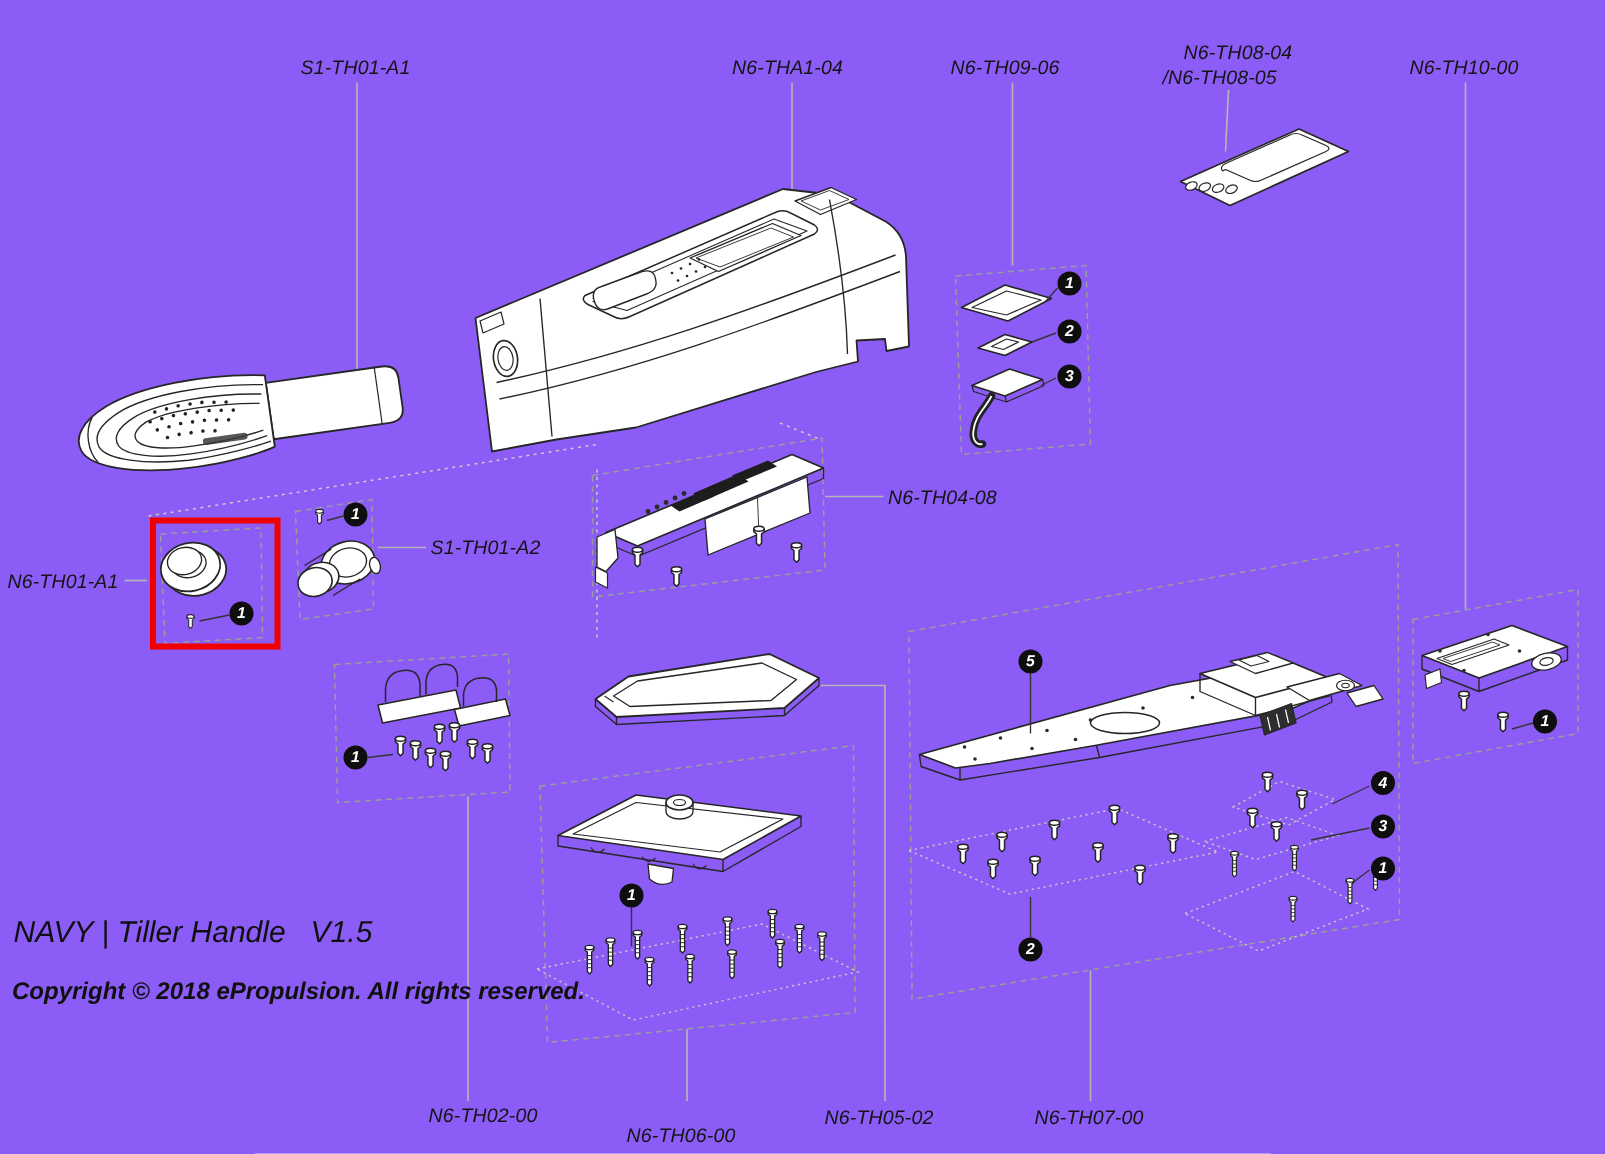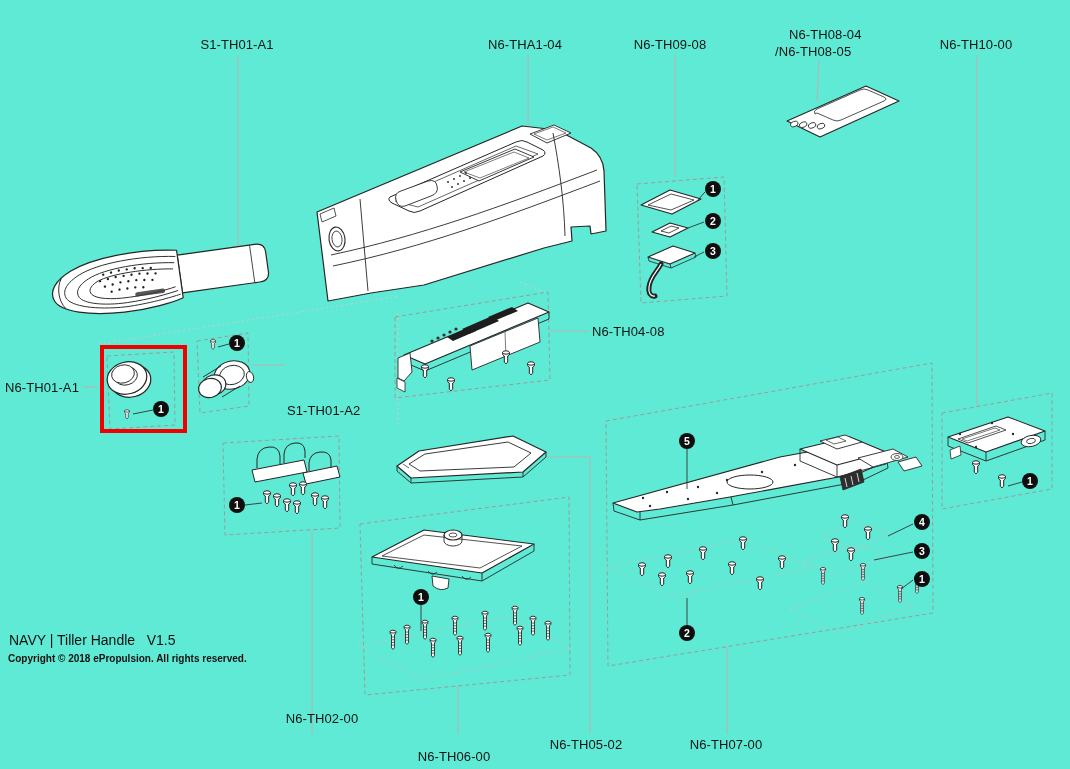--- a/index.html
+++ b/index.html
@@ -1,25 +1,25 @@
 <!DOCTYPE html>
 <html><head>
 <meta charset="utf-8">
 <style>
   html,body{margin:0;padding:0;width:1070px;height:769px;overflow:hidden;background:#fff;}
   body{font-family:"Liberation Sans",sans-serif;}
-  .canvas{position:absolute;left:0;top:0;width:1070px;height:769px;background:#5eead4;}
+  .canvas{position:absolute;left:0;top:0;width:1070px;height:769px;background:#8b5cf6;font-style:italic;}
   svg.art{position:absolute;left:0;top:0;}
   .plabel{position:absolute;font-size:13px;color:#141414;white-space:pre;letter-spacing:.1px;}
   .ctr{transform:translateX(-50%);}
   .badge{position:absolute;width:16px;height:16px;border-radius:50%;background:#0e0e0e;color:#fff;
          font-size:10.5px;font-weight:bold;display:flex;align-items:center;justify-content:center;line-height:1;}
   .hlbox{position:absolute;left:100px;top:345px;width:87px;height:88px;border:4px solid #f10000;box-sizing:border-box;}
-  .title{position:absolute;left:9px;top:611px;font-size:14px;color:#101010;white-space:pre;margin-top:21px;}
-  .copyright{position:absolute;left:8px;top:653px;font-size:10px;font-weight:600;color:#101010;}
+  .title{position:absolute;left:9px;top:611px;font-size:20px;color:#101010;white-space:pre;}
+  .copyright{position:absolute;left:8px;top:653px;font-size:16px;font-weight:600;color:#101010;}
 </style>
 </head>
 <body>
 
 <div class="canvas">
 
 <svg class="art" width="1070" height="769" viewBox="0 0 1070 769">
   <defs>
     <g id="sw-s" fill="#fff" stroke="#232323" stroke-width="1" stroke-linejoin="round">
       <path d="M-3.4,-1.5 L3.4,-1.5 L3.4,0.6 L1.7,2 L1.7,8.2 L0,9.8 L-1.7,8.2 L-1.7,2 L-3.4,0.6 Z"></path>
@@ -329,28 +329,28 @@
           <circle cx="976" cy="447" r="1.2"></circle>
     </g>
     <use href="#sw-s" transform="translate(976,464)"></use>
     <use href="#sw-s" transform="translate(1002,478)"></use>
     <path d="M1008,486 L1022,482" stroke="#333" stroke-width="0.9" fill="none"></path>
   </g>
 </svg>
 
   <div class="plabel ctr" style="left:237px;top:37px;">S1-TH01-A1</div>
   <div class="plabel ctr" style="left:525px;top:37px;">N6-THA1-04</div>
-  <div class="plabel ctr" style="left:670px;top:37px;">N6-TH09-08</div>
+  <div class="plabel ctr" style="left:670px;top:37px;">N6-TH09-06</div>
   <div class="plabel" style="left:789px;top:27px;">N6-TH08-04</div>
   <div class="plabel" style="left:775px;top:44px;">/N6-TH08-05</div>
   <div class="plabel ctr" style="left:976px;top:37px;text-align:right;">N6-TH10-00</div>
   <div class="plabel" style="left:592px;top:324px;">N6-TH04-08</div>
-  <div class="plabel" style="left:287px;top:357px;margin-top:46px;">S1-TH01-A2</div>
+  <div class="plabel" style="left:287px;top:357px;">S1-TH01-A2</div>
   <div class="plabel" style="left:5px;top:380px;">N6-TH01-A1</div>
-  <div class="plabel ctr" style="left:308px;top:711px;padding-left:28px;">N6-TH02-00</div>
+  <div class="plabel ctr" style="left:308px;top:736px;padding-left:28px;">N6-TH02-00</div>
   <div class="plabel ctr" style="left:454px;top:737px;margin-top:12px;">N6-TH06-00</div>
   <div class="plabel ctr" style="left:586px;top:737px;">N6-TH05-02</div>
   <div class="plabel ctr" style="left:726px;top:737px;text-align:right;">N6-TH07-00</div>
 
   <div class="badge" style="left:705px;top:181px;">1</div>
   <div class="badge" style="left:705px;top:213px;">2</div>
   <div class="badge" style="left:705px;top:243px;">3</div>
   <div class="badge" style="left:229px;top:335px;">1</div>
   <div class="badge" style="left:153px;top:401px;">1</div>
   <div class="badge" style="left:229px;top:497px;">1</div>

